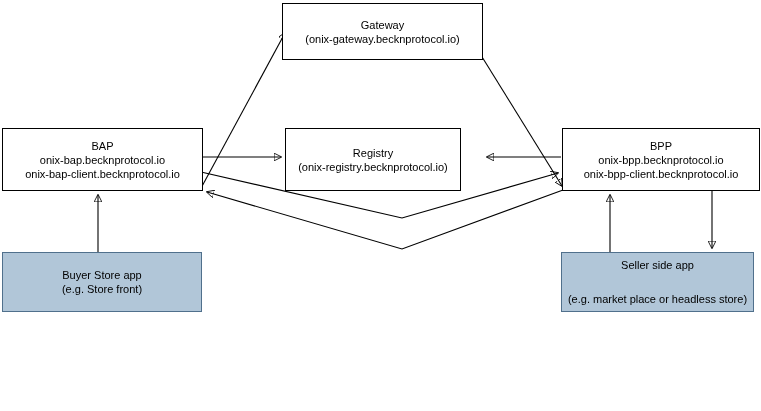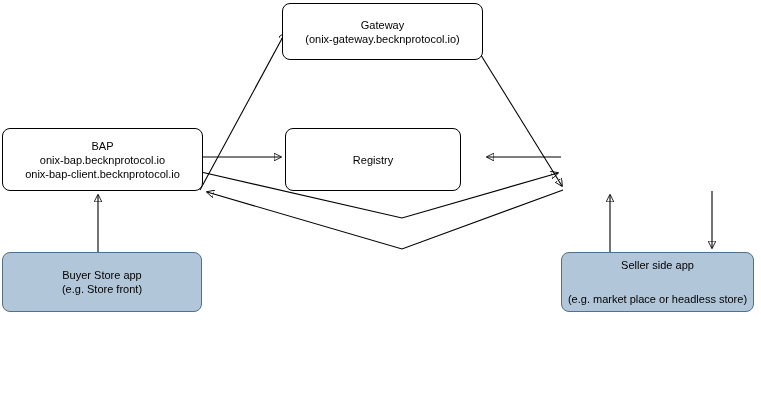--- a/index.html
+++ b/index.html
@@ -19,21 +19,21 @@
     position: absolute;
     left: 0;
     top: 0;
     width: 761px;
     height: 411px;
   }
   .node {
     position: absolute;
     box-sizing: border-box;
     border: 1px solid #000000;
-    border-radius: 8px;
+    border-radius: 0;
     background: #ffffff;
     display: flex;
     flex-direction: column;
     align-items: center;
     justify-content: center;
     text-align: center;
     font-size: 11px;
     line-height: 14px;
     z-index: 2;
   }
@@ -121,22 +121,28 @@
   </div>
 
   <div class="node" id="node-bap">
     <div class="line">BAP</div>
     <div class="line">onix-bap.becknprotocol.io</div>
     <div class="line">onix-bap-client.becknprotocol.io</div>
   </div>
 
   <div class="node" id="node-registry">
     <div class="line">Registry</div>
+    <div class="line">(onix-registry.becknprotocol.io)</div>
   </div>
 
+  <div class="node" id="node-bpp">
+    <div class="line">BPP</div>
+    <div class="line">onix-bpp.becknprotocol.io</div>
+    <div class="line">onix-bpp-client.becknprotocol.io</div>
+  </div>
 
   <div class="node shaded" id="node-buyer-app">
     <div class="line">Buyer Store app</div>
     <div class="line">(e.g. Store front)</div>
   </div>
 
   <div class="node shaded" id="node-seller-app">
     <div class="line">Seller side app</div>
     <div class="line">(e.g. market place or headless store)</div>
   </div>

